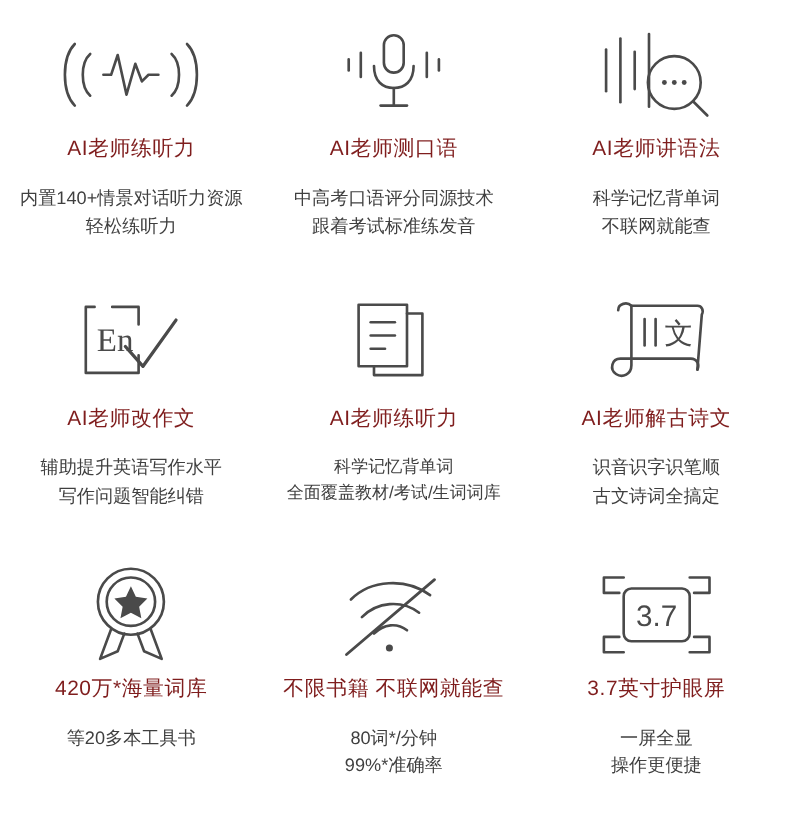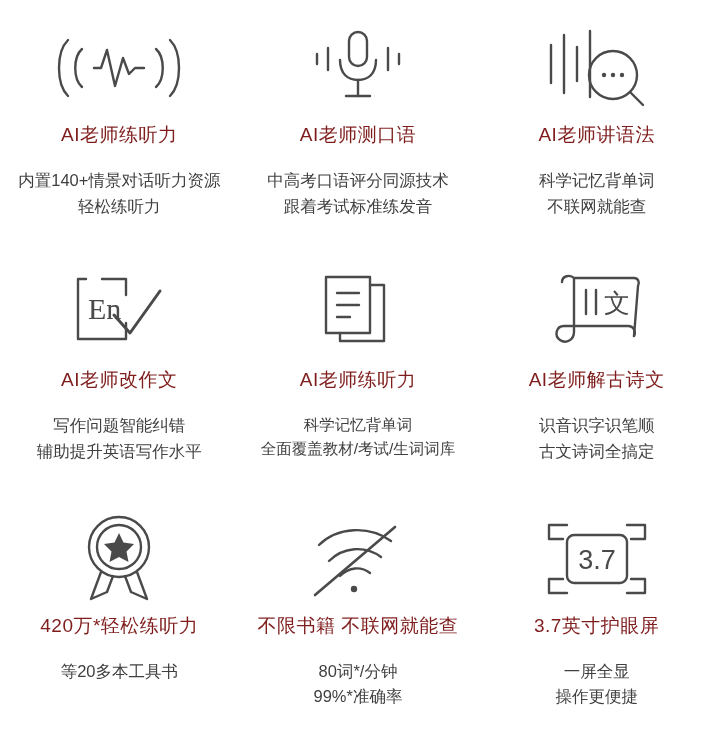--- a/index.html
+++ b/index.html
@@ -130,22 +130,22 @@
     <div class="icon-wrap">
       <svg width="110" height="84" viewBox="0 0 110 84" fill="none" stroke="#4a4a4a" stroke-width="2.4" stroke-linecap="round" stroke-linejoin="round">
         <path d="M22 8 L14 8 L14 68 L62 68 L62 52"></path>
         <path d="M62 24 L62 8 L38 8"></path>
         <text x="24" y="48" font-family="'Liberation Serif', serif" font-size="30" fill="#4a4a4a" stroke="none">En</text>
         <path d="M50 44 L66 62 L96 20" stroke-width="3"></path>
       </svg>
     </div>
     <div class="feature-title">AI老师改作文</div>
     <div class="feature-lines">
+      <div class="feature-line">辅助提升英语写作水平</div>
       <div class="feature-line">写作问题智能纠错</div>
-      <div class="feature-line">辅助提升英语写作水平</div>
     </div>
   </div>
 
   <div class="feature-cell sm">
     <div class="icon-wrap">
       <svg width="104" height="84" viewBox="0 0 104 84" fill="none" stroke="#4a4a4a" stroke-width="2.4" stroke-linecap="round" stroke-linejoin="round">
         <path d="M20 6 L64 6 L64 62 L20 62 Z"></path>
         <path d="M64 14 L78 14 L78 70 L34 70 L34 62"></path>
         <path d="M31 22 L53 22"></path>
         <path d="M31 34 L53 34"></path>
@@ -179,21 +179,21 @@
   <div class="feature-cell">
     <div class="icon-wrap">
       <svg width="100" height="92" viewBox="0 0 100 92" fill="none" stroke="#4a4a4a" stroke-width="2.4" stroke-linecap="round" stroke-linejoin="round">
         <circle cx="50" cy="34" r="30"></circle>
         <circle cx="50" cy="34" r="22"></circle>
         <path d="M50 20 L54.5 29.5 L65 31 L57.5 38.5 L59.5 49 L50 44 L40.5 49 L42.5 38.5 L35 31 L45.5 29.5 Z" fill="#4a4a4a" stroke="none"></path>
         <path d="M32 59 L22 86 L38 79 L44 63"></path>
         <path d="M68 59 L78 86 L62 79 L56 63"></path>
       </svg>
     </div>
-    <div class="feature-title">420万*轻松练听力</div>
+    <div class="feature-title">420万*海量词库</div>
     <div class="feature-lines">
       <div class="feature-line">等20多本工具书</div>
     </div>
   </div>
 
   <div class="feature-cell">
     <div class="icon-wrap">
       <svg width="110" height="88" viewBox="0 0 110 88" fill="none" stroke="#4a4a4a" stroke-width="2.4" stroke-linecap="round" stroke-linejoin="round">
         <path d="M16 30 C34 12, 66 10, 88 26"></path>
         <path d="M26 46 C40 32, 62 30, 78 42"></path>

